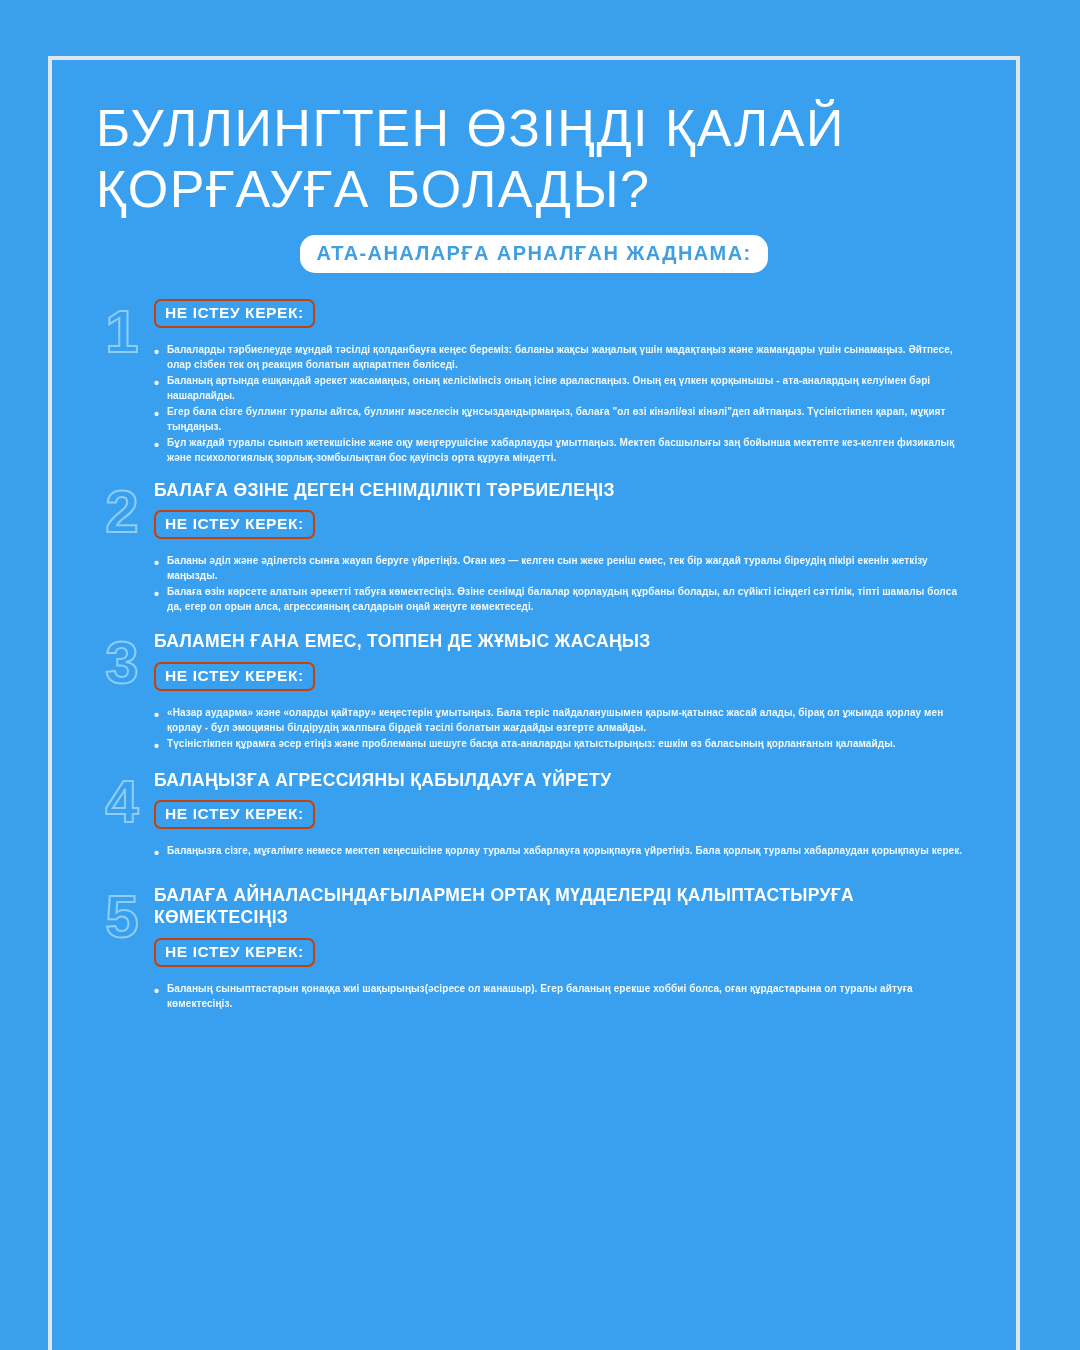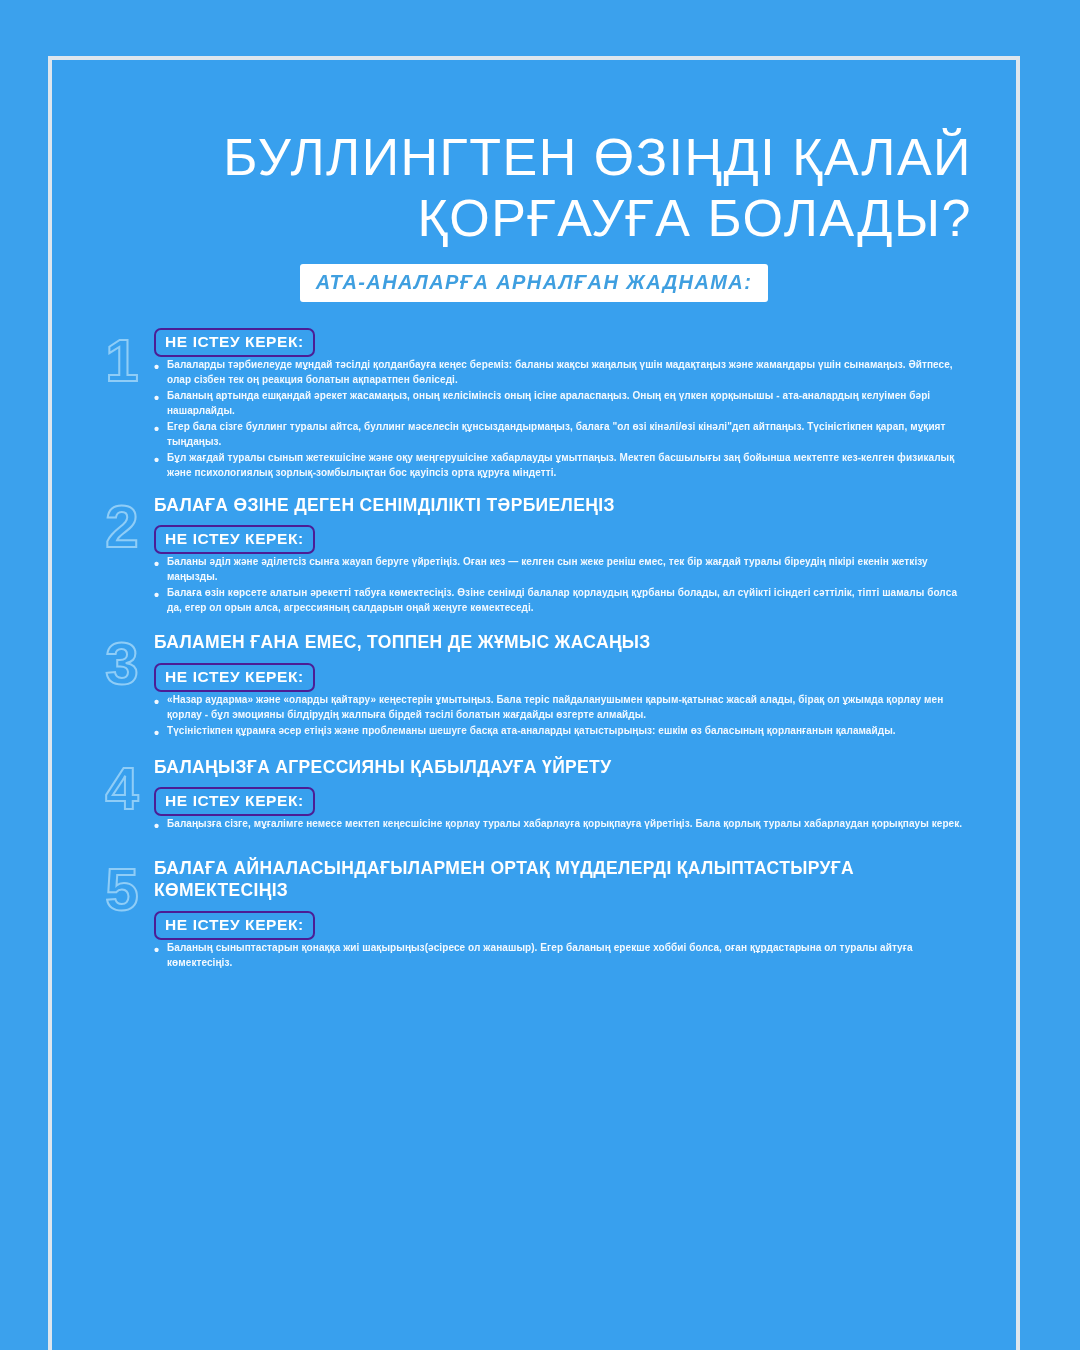--- a/index.html
+++ b/index.html
@@ -28,23 +28,22 @@
     border-bottom: none;
     overflow: hidden;
   }
 
   .inner {
     padding: 38px 44px 0 44px;
   }
 
   
   .title-block {
-    text-align: right;
+    text-align: left;
     margin-bottom: 14px;
-    margin-top: 29px;
   }
 
   .title-line {
     color: #ffffff;
     font-size: 52px;
     line-height: 1.18;
     font-weight: 400;
     letter-spacing: 1.5px;
     text-transform: uppercase;
     white-space: nowrap;
@@ -57,23 +56,22 @@
   }
 
   .subtitle-badge {
     display: inline-block;
     background: #ffffff;
     color: #3f9fe0;
     font-size: 20px;
     font-weight: 700;
     letter-spacing: 1.4px;
     padding: 7px 16px 8px 16px;
-    border-radius: 3px;
+    border-radius: 15px;
     white-space: nowrap;
-    font-style: italic;
   }
 
   
   .section {
     position: relative;
     padding-left: 58px;
     margin-bottom: 8px;
   }
 
   .step-number {
@@ -98,28 +96,29 @@
     font-weight: 700;
     line-height: 1.28;
     letter-spacing: 0.35px;
     text-transform: uppercase;
     margin-bottom: 9px;
     white-space: pre-line;
   }
 
   .action-badge {
     display: inline-block;
-    border: 2px solid #4c1d95;
+    border: 2px solid #c2410c;
     border-radius: 7px;
     color: #ffffff;
     font-size: 15.5px;
     font-weight: 700;
     letter-spacing: 0.6px;
     padding: 3px 9px 4px 9px;
     text-transform: uppercase;
+    margin-bottom: 14px;
   }
 
   .bullets {
     list-style: none;
   }
 
   .bullets li {
     position: relative;
     color: #f2f9ff;
     font-size: 10px;

